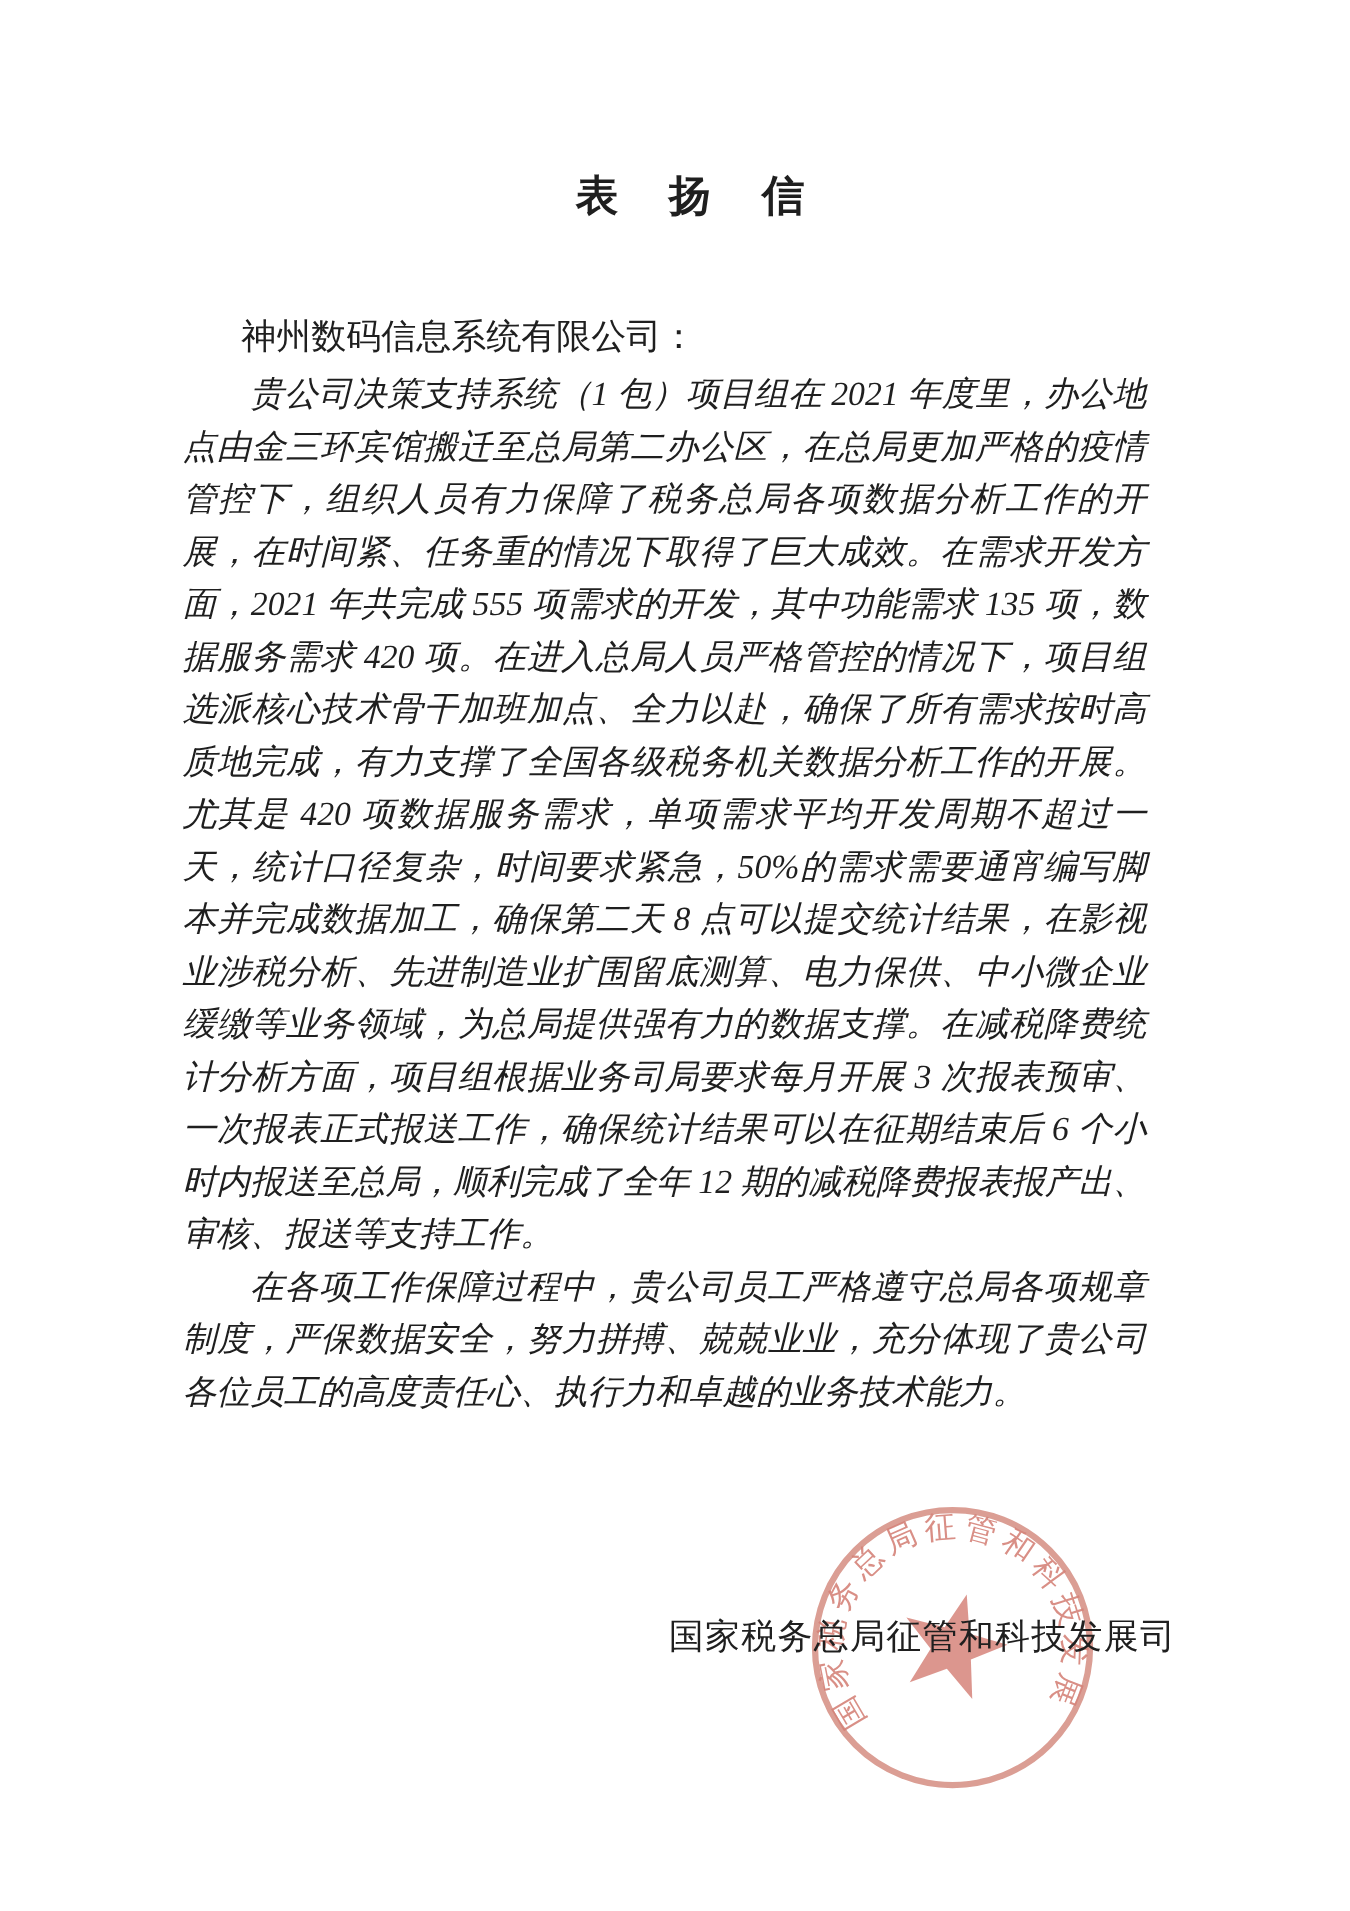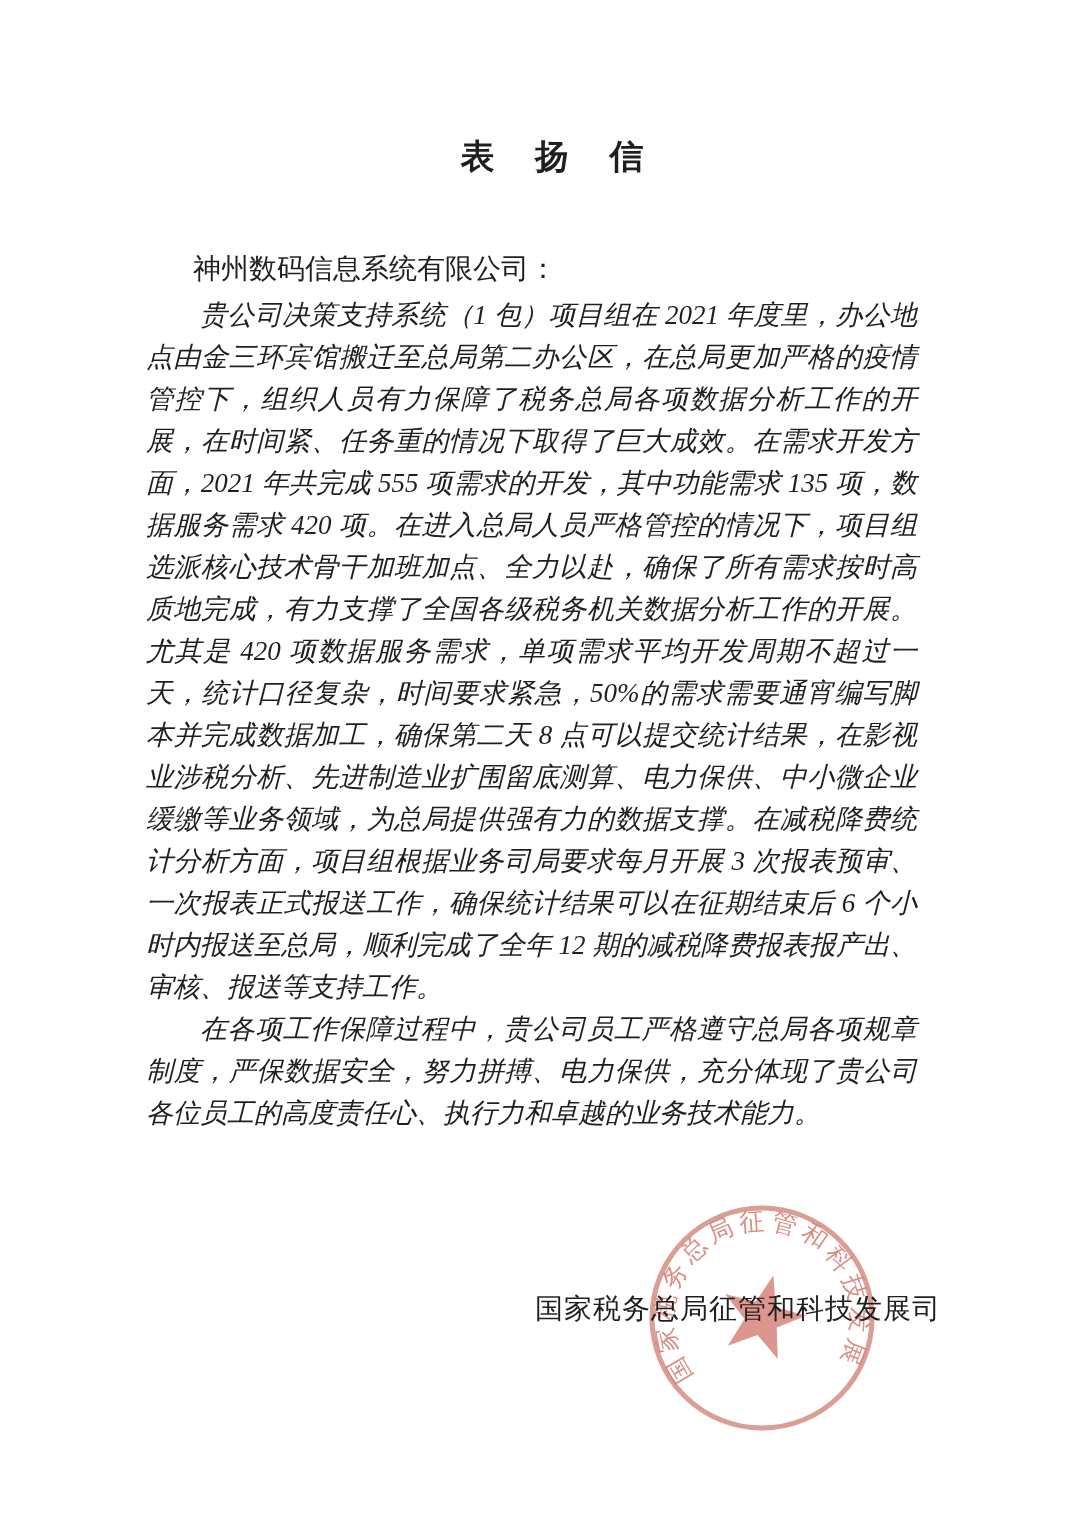--- a/index.html
+++ b/index.html
@@ -48,21 +48,21 @@
 <body>
 
 <div class="page">
 
   <div class="title">表 扬 信</div>
 
   <div class="addressee">神州数码信息系统有限公司：</div>
 
   <div class="body-text">
       <p class="para">贵公司决策支持系统（1 包）项目组在 2021 年度里，办公地点由金三环宾馆搬迁至总局第二办公区，在总局更加严格的疫情管控下，组织人员有力保障了税务总局各项数据分析工作的开展，在时间紧、任务重的情况下取得了巨大成效。在需求开发方面，2021 年共完成 555 项需求的开发，其中功能需求 135 项，数据服务需求 420 项。在进入总局人员严格管控的情况下，项目组选派核心技术骨干加班加点、全力以赴，确保了所有需求按时高质地完成，有力支撑了全国各级税务机关数据分析工作的开展。尤其是 420 项数据服务需求，单项需求平均开发周期不超过一天，统计口径复杂，时间要求紧急，50%的需求需要通宵编写脚本并完成数据加工，确保第二天 8 点可以提交统计结果，在影视业涉税分析、先进制造业扩围留底测算、电力保供、中小微企业缓缴等业务领域，为总局提供强有力的数据支撑。在减税降费统计分析方面，项目组根据业务司局要求每月开展 3 次报表预审、一次报表正式报送工作，确保统计结果可以在征期结束后 6 个小时内报送至总局，顺利完成了全年 12 期的减税降费报表报产出、审核、报送等支持工作。</p>
-      <p class="para">在各项工作保障过程中，贵公司员工严格遵守总局各项规章制度，严保数据安全，努力拼搏、电力保供，充分体现了贵公司各位员工的高度责任心、执行力和卓越的业务技术能力。</p>
+      <p class="para">在各项工作保障过程中，贵公司员工严格遵守总局各项规章制度，严保数据安全，努力拼搏、兢兢业业，充分体现了贵公司各位员工的高度责任心、执行力和卓越的业务技术能力。</p>
     </div>
 
   <div class="seal">
     <svg viewBox="0 0 240 240" xmlns="http://www.w3.org/2000/svg">
       <defs>
         <path id="seal-arc" d="M 52,178 A 89,89 0 1 1 188,178" fill="none"></path>
       </defs>
       <circle cx="120" cy="120" r="110" fill="none" stroke="#d08478" stroke-width="5" opacity="0.9"></circle>
       <polygon points="131.4,77.5 113.7,103.7 83.1,96 102.5,120.9 85.8,147.7 115.5,136.9 135.8,161.1 134.7,129.5 164,117.7 133.6,109" fill="#c85a4d" opacity="0.72"></polygon>
       <text font-size="25" letter-spacing="5" font-family="Liberation Serif, DejaVu Serif, serif" fill="#cf7267" opacity="0.9">

